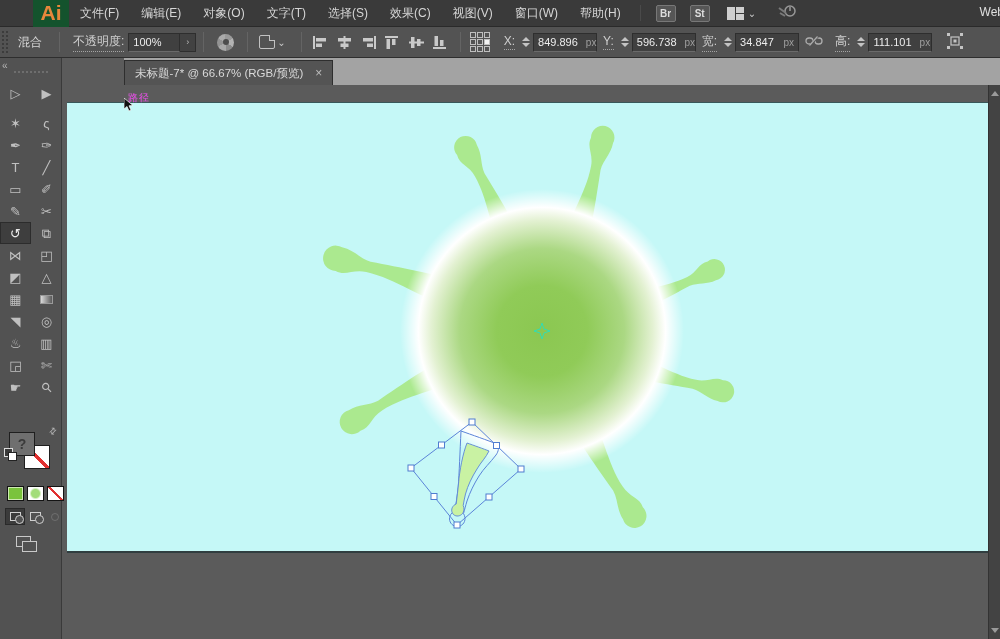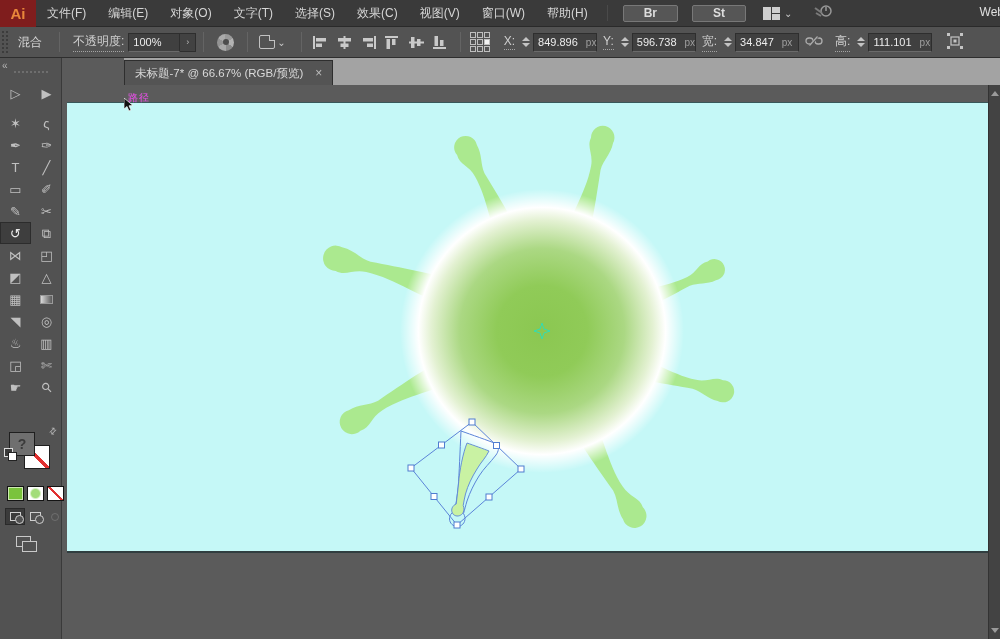--- a/index.html
+++ b/index.html
@@ -2,26 +2,26 @@
 <html><head>
 <meta charset="utf-8">
 <style>
   * { margin:0; padding:0; box-sizing:border-box; }
   html,body { width:1000px; height:639px; overflow:hidden; background:#3a3a3a;
     font-family:"Liberation Sans","DejaVu Sans",sans-serif; -webkit-font-smoothing:antialiased; }
 
   
   .menubar { position:absolute; left:0; top:0; width:1000px; height:27px; background:#3a3a3a;
     display:flex; align-items:center; border-bottom:1px solid #2a2a2a; }
-  .ai-logo { width:36px; height:27px; background:#7f1d1d; color:#e8873b; font-weight:bold;
-    font-size:15px; display:flex; align-items:center; justify-content:center; }
+  .ai-logo { width:36px; height:27px; background:#14532d; color:#e8873b; font-weight:bold;
+    font-size:21px; display:flex; align-items:center; justify-content:center;margin-left:33px; }
   .menu-item { color:#d6d6d6; font-size:12px; padding:0 11px; line-height:26px; cursor:default; }
   .mb-sep { width:1px; height:16px; background:#2c2c2c; border-right:1px solid #4a4a4a; margin:0 8px; }
-  .mb-btn { min-width:20px; height:17px; margin:0 7px; padding:0 20px; background:#565656;
-    border:1px solid #787878; border-radius:2px; color:#ddd; font-size:12px; font-weight:bold;
+  .mb-btn { min-width:20px; height:17px; margin:0 7px; padding:0 3px; background:#565656;
+    border:1px solid #787878; border-radius:2px; color:#ddd; font-size:10px; font-weight:bold;
     display:flex; align-items:center; justify-content:center; }
   .ws-icon { display:inline-flex; margin:0 4px 0 10px; }
   .chev { color:#c9c9c9; font-size:10px; margin-right:8px; }
   .sync-icon { margin-left:14px; opacity:.8; }
   .ws-name { position:absolute; right:-4px; top:5px; color:#e0e0e0; font-size:12px; }
 
   
   .controlbar { position:absolute; left:0; top:27px; width:1000px; height:31px; background:#535353;
     display:flex; align-items:center; border-bottom:1px solid #2e2e2e; color:#ccc; font-size:12px; }
   .cb-grip { width:6px; height:22px; margin-left:2px; border-left:2px dotted #3c3c3c; border-right:2px dotted #3c3c3c; }
@@ -44,21 +44,21 @@
     background:#535353; border-left:1px solid #c2c2c2; border-bottom:1px solid #c2c2c2; }
   .align-btn { width:24px; height:22px; display:flex; align-items:center; justify-content:center; }
   .refpoint { display:grid; grid-template-columns:repeat(3,6px); grid-template-rows:repeat(3,6px);
     gap:1px; margin:0 8px 0 2px; }
   .refpoint i { border:1px solid #bfbfbf; background:transparent; }
   .refpoint i.on { background:#f2f2f2; }
   .stepper { display:flex; flex-direction:column; justify-content:center; gap:2px; margin:0 3px; }
   .stepper b { width:0; height:0; border-left:4px solid transparent; border-right:4px solid transparent; }
   .stepper .up { border-bottom:4px solid #c4c4c4; }
   .stepper .dn { border-top:4px solid #c4c4c4; }
-  .num-field { width:64px; justify-content:flex-start; }
+  .num-field { width:64px; justify-content:space-between; }
   .nolink-icon { margin:0 6px; opacity:.85; }
   .xform-icon { margin-left:14px; }
 
   
   .main { position:absolute; left:0; top:58px; width:1000px; height:581px; display:flex; }
   .docktab { position:absolute; left:62px; top:0; right:0; height:27px; background:#a3a3a3; }
   .tab { position:absolute; left:0; top:2px; height:25px; background:#545454; border:1px solid #2e2e2e; border-bottom:none;
     display:flex; align-items:center; padding:0 10px; color:#d9d9d9; font-size:11.5px; }
   .tab .close { margin-left:12px; color:#bdbdbd; font-size:12px; cursor:pointer; }
 

